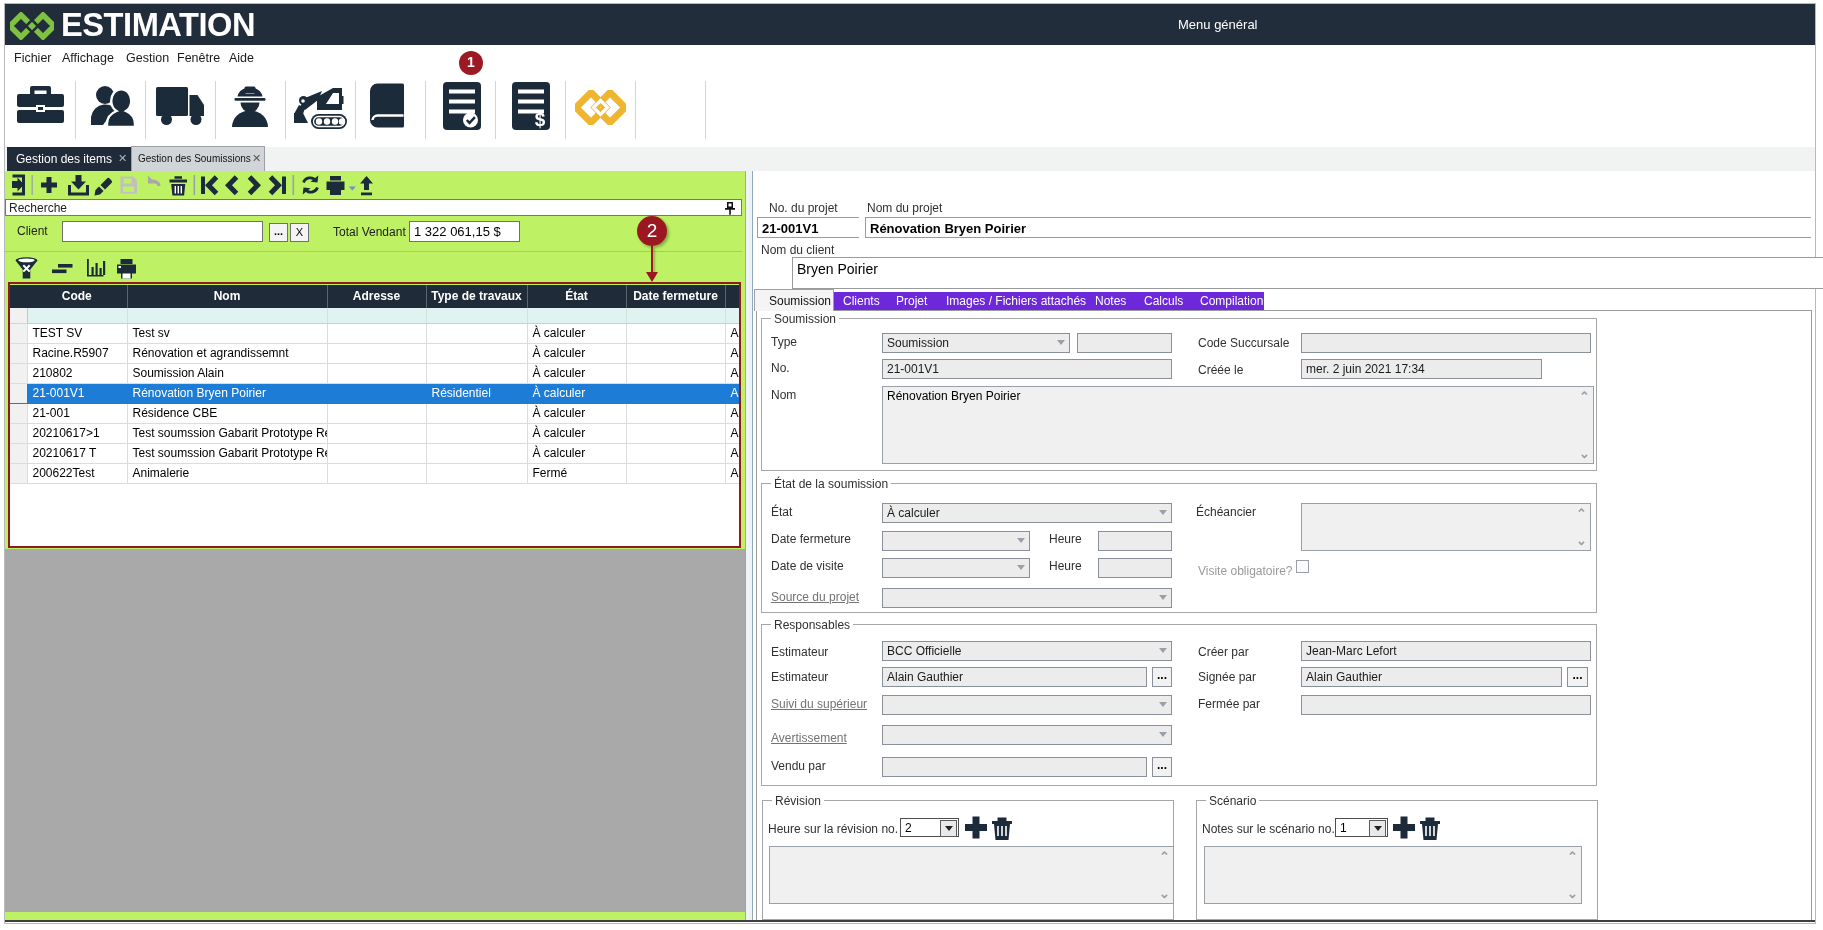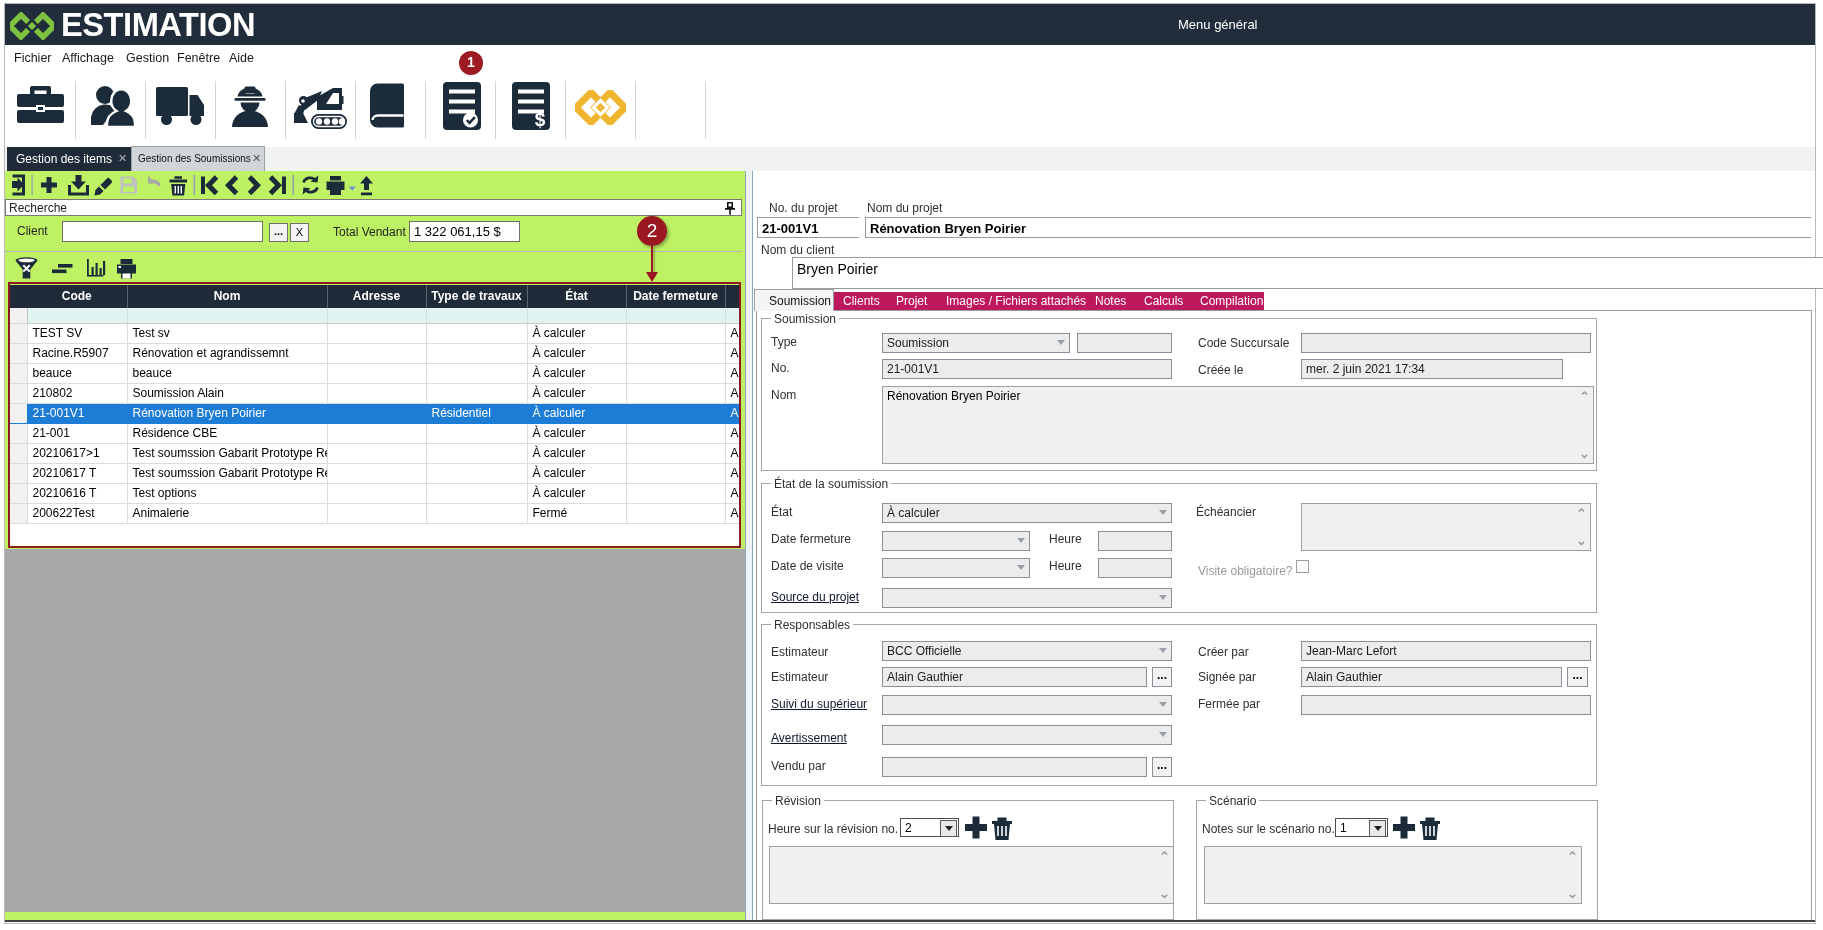--- a/index.html
+++ b/index.html
@@ -37,21 +37,21 @@
 
 #rightpanel{position:absolute;left:748px;top:167px;width:1062px;height:751px;background:#fff;}
 
 #bottomline{position:absolute;left:0;top:916px;width:1810px;height:2px;background:#3f3f3f;}
 
 .lbl{position:absolute;color:#303030;font-size:12px;white-space:nowrap;}
 .ctl{position:absolute;background:#ececec;border:1px solid #8a9099;box-sizing:border-box;font-size:12px;color:#1a1a1a;padding:2px 0 0 4px;white-space:nowrap;overflow:hidden;}
 .dd .arr{position:absolute;right:4px;top:6px;width:0;height:0;border-left:4px solid transparent;border-right:4px solid transparent;border-top:5px solid #9aa0a8;}
 .fs{position:absolute;border:1px solid #a6a6a6;box-sizing:border-box;}
 .leg{position:absolute;top:-7px;left:9px;background:#fff;padding:0 3px;font-size:12px;color:#303030;}
-.link{color:#0f172a;text-decoration:underline;}
+.link{color:#737373;text-decoration:underline;}
 .dots{position:absolute;background:#f2f2f2;border:1px solid #8a9099;box-sizing:border-box;text-align:center;font-weight:bold;font-size:12px;padding-top:0px;}
 .ta{position:absolute;background:#f0f0f0;border:1px solid #9aa0a8;box-sizing:border-box;font-size:12px;padding:2px 0 0 4px;}
 .chev{position:absolute;color:#9aa0a8;font-size:13px;font-weight:bold;}
 .ufield{position:absolute;border:1px solid #9a9a9a;border-right:none;background:#fff;font-weight:bold;font-size:13px;box-sizing:border-box;padding:3px 0 0 4px;white-space:nowrap;overflow:hidden;}
 .wdd{position:absolute;background:#fff;border:1px solid #4d4d4d;box-sizing:border-box;font-size:12px;padding:2px 0 0 4px;}
 .wdd:after{content:"";position:absolute;right:1px;top:1px;width:15px;height:15px;background:#e9e9e9;border:1px solid #5a5a5a;}
 .wdd:before{content:"";position:absolute;right:5px;top:7px;width:0;height:0;border-left:4px solid transparent;border-right:4px solid transparent;border-top:5px solid #222;z-index:2;}
 </style>
 </head>
 <body>
@@ -322,30 +322,20 @@
               <td>Racine.R5907</td>
               <td>Rénovation et agrandissemnt</td>
               <td></td>
               <td></td>
               <td>À calculer</td>
               <td></td>
               <td>A</td>
             </tr>
         <tr class="dr">
               <td class="sc"></td>
-              <td>beauce</td>
-              <td>beauce</td>
-              <td></td>
-              <td></td>
-              <td>À calculer</td>
-              <td></td>
-              <td>A</td>
-            </tr>
-        <tr class="dr">
-              <td class="sc"></td>
               <td>210802</td>
               <td>Soumission Alain</td>
               <td></td>
               <td></td>
               <td>À calculer</td>
               <td></td>
               <td>A</td>
             </tr>
         <tr class="dr sel">
               <td class="sc"></td>
@@ -374,30 +364,20 @@
               <td></td>
               <td></td>
               <td>À calculer</td>
               <td></td>
               <td>A</td>
             </tr>
         <tr class="dr">
               <td class="sc"></td>
               <td>20210617 T</td>
               <td>Test soumssion Gabarit Prototype Rés</td>
-              <td></td>
-              <td></td>
-              <td>À calculer</td>
-              <td></td>
-              <td>A</td>
-            </tr>
-        <tr class="dr">
-              <td class="sc"></td>
-              <td>20210616 T</td>
-              <td>Test options</td>
               <td></td>
               <td></td>
               <td>À calculer</td>
               <td></td>
               <td>A</td>
             </tr>
         <tr class="dr">
               <td class="sc"></td>
               <td>200622Test</td>
               <td>Animalerie</td>
@@ -423,42 +403,42 @@
     <div class="lbl" style="left:16px;top:30px">No. du projet</div>
     <div class="lbl" style="left:114px;top:30px">Nom du projet</div>
     <div class="ufield" style="left:4px;top:46px;width:102px;height:21px;">21-001V1</div>
     <div class="ufield" style="left:112px;top:46px;width:946px;height:21px;">Rénovation Bryen Poirier</div>
     <div class="lbl" style="left:8px;top:72px">Nom du client</div>
     <div class="ufield" style="left:3px;top:86px;width:1056px;height:32px;font-size:14px;font-weight:normal;margin-left:36px;">Bryen Poirier</div>
 
     <div class="abs" style="left:1px;top:118px;width:80px;height:22px;background:#f4f4f4;border:1px solid #9aa0a6;border-bottom:none;box-sizing:border-box;z-index:2;font-size:12px;color:#111">
         <span style="position:absolute;left:14px;top:4px">Soumission</span>
       </div>
-    <div class="abs" style="left:80px;top:121px;width:431px;height:19px;background:#be185d;color:#fff;font-size:12px">
+    <div class="abs" style="left:80px;top:121px;width:431px;height:19px;background:#6d28d9;color:#fff;font-size:12px">
       <span class="abs" style="left:10px;top:2px">Clients</span>
       <span class="abs" style="left:63px;top:2px">Projet</span>
       <span class="abs" style="left:113px;top:2px">Images / Fichiers attachés</span>
       <span class="abs" style="left:262px;top:2px">Notes</span>
       <span class="abs" style="left:311px;top:2px">Calculs</span>
       <span class="abs" style="left:367px;top:2px">Compilation</span>
     </div>
 
     <div class="abs" style="left:3px;top:139px;width:1056px;height:611px;border:1px solid #9a9a9a;border-bottom:none;box-sizing:border-box;"></div>
 
     <div class="fs" style="left:8px;top:147px;width:836px;height:153px;">
       <span class="leg">Soumission</span>
       <div class="lbl" style="left:9px;top:16px">Type</div>
       <div class="ctl dd" style="left:120px;top:14px;width:188px;height:20px;">Soumission<span class="arr"></span></div>
       <div class="ctl" style="left:315px;top:14px;width:95px;height:20px;"></div>
       <div class="lbl" style="left:436px;top:17px">Code Succursale</div>
       <div class="ctl" style="left:539px;top:14px;width:290px;height:20px;"></div>
       <div class="lbl" style="left:9px;top:42px">No.</div>
       <div class="ctl" style="left:120px;top:40px;width:290px;height:20px;">21-001V1</div>
       <div class="lbl" style="left:436px;top:44px">Créée le</div>
-      <div class="ctl" style="left:539px;top:40px;width:262px;height:20px;">mer. 2 juin 2021 17:34</div>
+      <div class="ctl" style="left:539px;top:40px;width:241px;height:20px;">mer. 2 juin 2021 17:34</div>
       <div class="lbl" style="left:9px;top:69px">Nom</div>
       <div class="ta" style="left:120px;top:67px;width:712px;height:78px;">Rénovation Bryen Poirier
         <span class="chev" style="right:3px;top:2px">⌃</span><span class="chev" style="right:3px;bottom:2px">⌄</span>
       </div>
     </div>
 
     <div class="fs" style="left:8px;top:312px;width:836px;height:130px;">
       <span class="leg">État de la soumission</span>
       <div class="lbl" style="left:9px;top:21px">État</div>
       <div class="ctl dd" style="left:120px;top:19px;width:290px;height:20px;">À calculer<span class="arr"></span></div>

